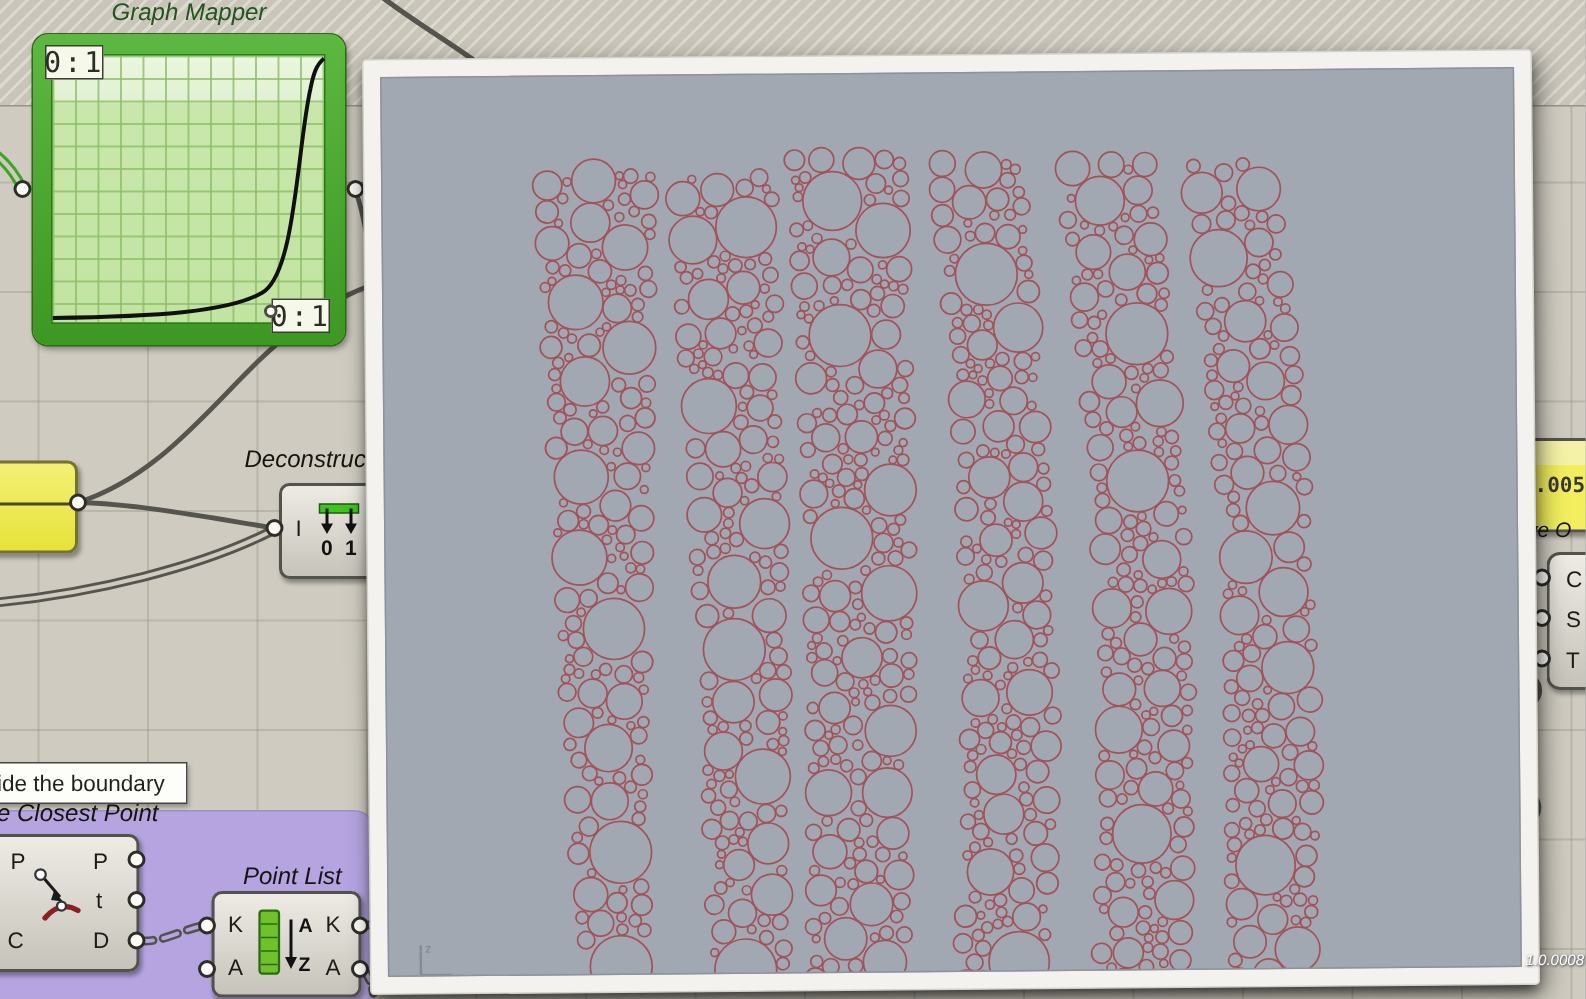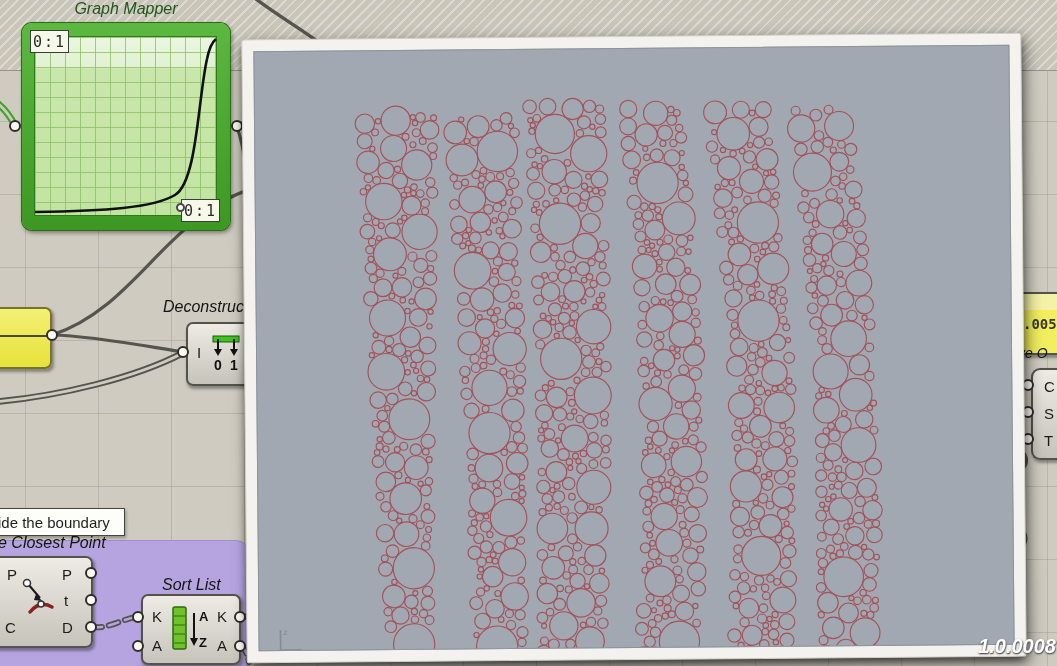--- a/index.html
+++ b/index.html
@@ -36,21 +36,21 @@
     background:linear-gradient(#5cb840,#3c9823);
     box-shadow:0 0 0 1px #2a6d12,1.5px 2.5px 4px rgba(0,0,0,.4);z-index:3;}
   .gm-plot{position:absolute;left:12px;top:13px;right:13px;bottom:14px;
     border:1px solid #2f7a18;
     background-image:
       linear-gradient(to right, rgba(142,190,105,.8) 0 1px, transparent 1px),
       linear-gradient(to bottom, rgba(142,190,105,.8) 0 1px, transparent 1px),
       linear-gradient(#ebf7e1 0%,#e0f1d1 17%,#c9e7ab 18%,#c2e4a2 100%);
     background-size:15px 15px,15px 15px,100% 100%;}
   .chip{position:absolute;width:37px;height:21px;background:#f6f9ea;border:1px solid #3d3d38;
-    font-family:"DejaVu Sans Mono",monospace;font-size:15px;color:#2c2c28;
+    font-family:"DejaVu Sans Mono",monospace;font-size:19px;color:#2c2c28;
     display:flex;align-items:center;justify-content:center;letter-spacing:2px;z-index:5;}
   .grip{position:absolute;width:9px;height:9px;border-radius:50%;background:#fff;
     border:2px solid #4a4a44;box-sizing:border-box;z-index:6;}
 
   
   .slider-left{position:absolute;left:-18px;top:307px;width:66px;height:58px;z-index:3;
     background:linear-gradient(#f4f075,#e6e23a);border:2px solid #75732c;border-radius:7px;
     box-shadow:1.5px 2.5px 3px rgba(0,0,0,.35);}
   .slider-left .rail{position:absolute;left:0;right:0;top:26px;height:2px;background:#4a4930;}
   .panel-right{position:absolute;left:1004px;top:292px;width:58px;height:59px;z-index:2;
@@ -64,22 +64,22 @@
     border:1px solid #454540;box-shadow:1px 2px 3px rgba(0,0,0,.3);z-index:6;
     font-size:15px;color:#1f1f1c;display:flex;align-items:center;overflow:hidden;white-space:nowrap;}
 
   
   .viewport{position:absolute;left:244px;top:36px;width:778px;height:622px;z-index:5;
     background:#f3f2ee;border:1px solid #d2d0c8;border-radius:3px;
     transform:rotate(-0.5deg);transform-origin:50% 50%;
     box-shadow:3px 6px 16px rgba(0,0,0,.5),0 5px 8px -2px rgba(0,0,0,.55);}
   .vp-content{position:absolute;left:11px;top:11px;right:11px;bottom:11px;
     background:#a2a8b1;border:1px solid #8d939b;overflow:hidden;}
-  .version{position:absolute;right:1px;top:635px;z-index:7;font-weight:bold;font-style:italic;
-    font-size:20px;color:#fff;text-shadow:0 1px 2px rgba(70,70,70,.95),1px 1px 1px #888;}
+  .version{position:absolute;right:1px;top:635px;z-index:7;font-weight:normal;font-style:italic;
+    font-size:10px;color:#fff;text-shadow:0 1px 2px rgba(70,70,70,.95),1px 1px 1px #888;}
 
   
   .cst{position:absolute;left:1031px;top:368px;width:40px;height:88px;z-index:3;
     border-radius:9px 0 0 9px;border:2px solid #54534b;border-right:none;
     background:linear-gradient(#edebe4,#c6c3ba);box-shadow:1.5px 2.5px 3px rgba(0,0,0,.35);}
   .offset-label{position:absolute;left:1018px;top:345px;z-index:2;font-style:italic;
     font-size:14px;color:#15150f;}
 </style>
 </head>
 <body>
@@ -173,21 +173,21 @@
     <path d="M18,18 L24,25 L16,24 Z" fill="#1a1a1a"></path>
     <circle cx="9" cy="7" r="3.5" fill="#fff" stroke="#333" stroke-width="1.5"></circle>
     <path d="M12,36 Q22,24 34,31" fill="none" stroke="#8e1f1f" stroke-width="3.5" stroke-linecap="round"></path>
     <circle cx="23" cy="28" r="3" fill="#fff" stroke="#333" stroke-width="1.5"></circle>
   </svg>
 </div>
 <div class="node" style="left:85px;top:567px;"></div>
 <div class="node" style="left:85px;top:594px;"></div>
 <div class="node" style="left:85px;top:621px;"></div>
 
-<div class="comp-title" style="left:162px;top:576px;">Sort List</div>
+<div class="comp-title" style="left:162px;top:576px;">Point List</div>
 <div class="gh-comp" style="left:141px;top:594px;width:96px;height:67px;">
   <div class="port" style="left:9px;top:12px;">K</div>
   <div class="port" style="left:9px;top:41px;">A</div>
   <div class="port" style="left:74px;top:12px;">K</div>
   <div class="port" style="left:74px;top:41px;">A</div>
   <svg width="46" height="52" style="position:absolute;left:27px;top:7px;">
     <rect x="3" y="4" width="13" height="42" rx="2" fill="#6fc22c" stroke="#2d6b12" stroke-width="1.5"></rect>
     <g stroke="#2d6b12" stroke-width="1">
         <line x1="4" y1="13" x2="15" y2="13"></line>
         <line x1="4" y1="22" x2="15" y2="22"></line>

